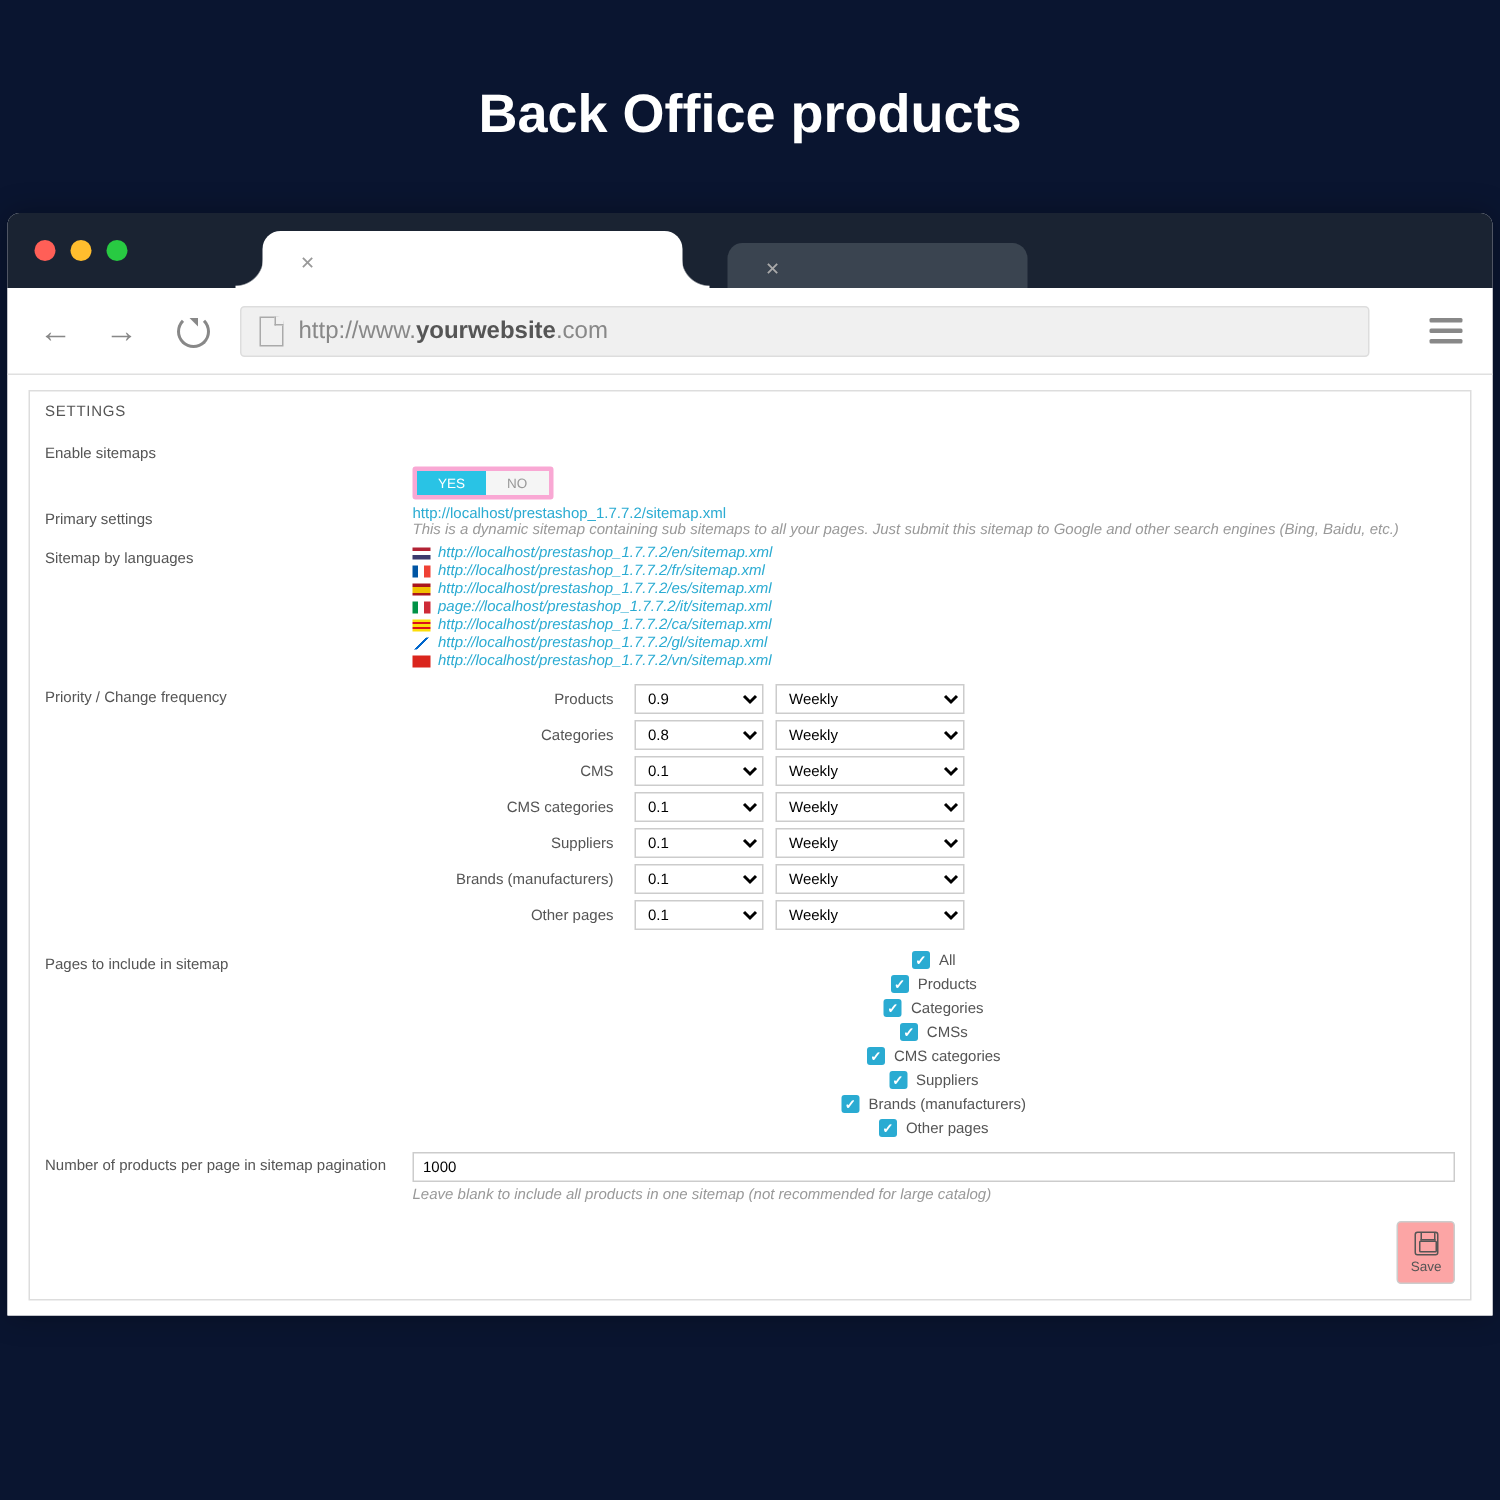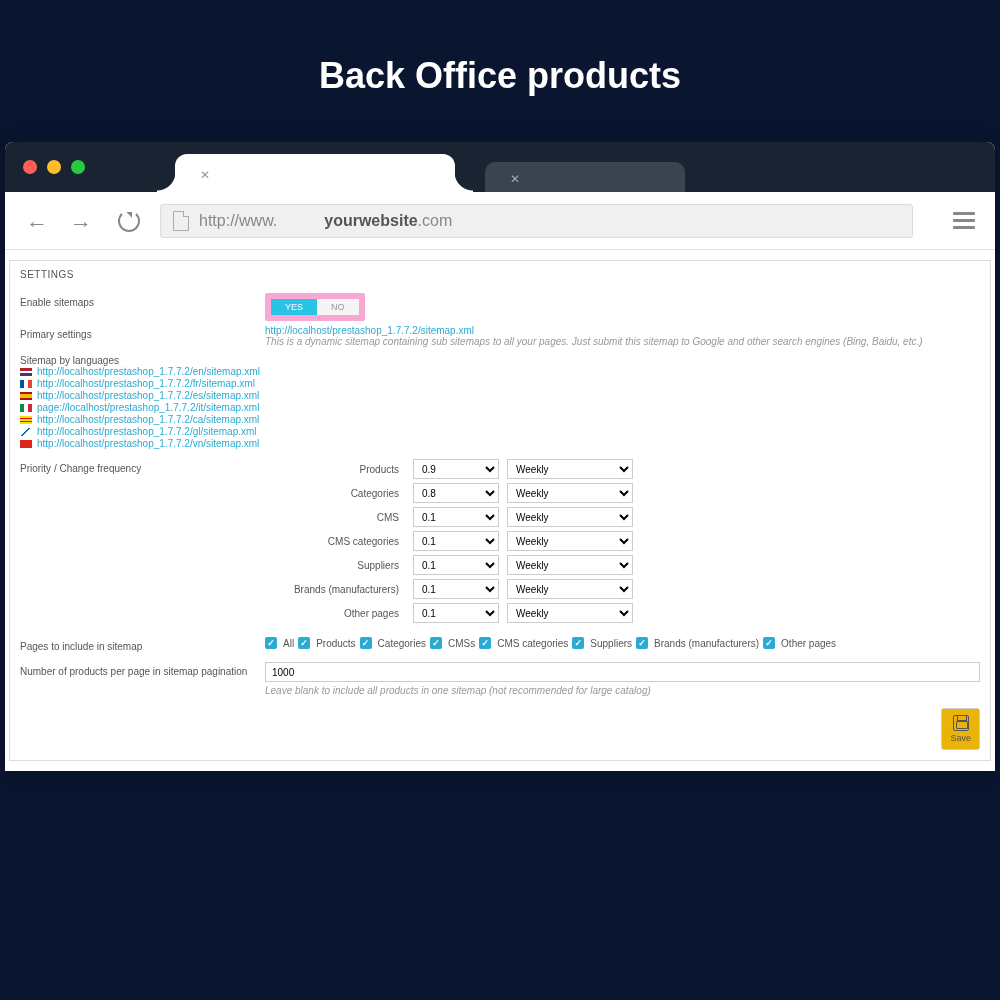--- a/index.html
+++ b/index.html
@@ -17,47 +17,47 @@
 .tab::after { content: ""; position: absolute; right: -18px; bottom: 0; width: 20px; height: 20px; background: radial-gradient(circle at 20px 0, transparent 18px, #fff 19px); }
 .tab-inactive { background: #3a4450; height: 30px; width: 200px; border-radius: 10px 10px 0 0; margin-left: 30px; display: flex; align-items: center; padding-left: 25px; }
 .tab-close { width: 10px; height: 10px; color: #999; font-size: 12px; }
 .url-bar { background: #fff; height: 58px; display: flex; align-items: center; padding: 0 20px; gap: 20px; border-bottom: 1px solid #e0e0e0; }
 .nav-arrow { width: 24px; height: 24px; display: flex; align-items: center; justify-content: center; color: #888; font-size: 22px; cursor: pointer; }
 .reload-icon { width: 22px; height: 22px; border: 2px solid #888; border-radius: 50%; border-top-color: transparent; position: relative; margin-left: 5px; cursor: pointer; }
 .reload-icon::after { content: ""; position: absolute; top: -4px; right: 2px; border: 4px solid transparent; border-bottom-color: #888; transform: rotate(45deg); }
 .url-input { flex: 1; height: 34px; background: #f0f0f0; border: 1px solid #ddd; border-radius: 3px; display: flex; align-items: center; padding: 0 12px; gap: 10px; color: #888; font-size: 16px; }
 .file-icon { width: 16px; height: 20px; border: 1px solid #aaa; border-radius: 0 4px 0 0; position: relative; }
 .file-icon::after { content: ""; position: absolute; top: -1px; right: -1px; width: 5px; height: 5px; background: #f0f0f0; border-left: 1px solid #aaa; border-bottom: 1px solid #aaa; }
-.url-text strong { color: #555; font-weight: bold; margin-left: 47px; }
+.url-text strong { color: #555; font-weight: bold; }
 .hamburger { margin-left: 20px; display: flex; flex-direction: column; gap: 4px; cursor: pointer; }
 .hamburger span { width: 22px; height: 3px; background: #888; border-radius: 1px; }
-.content { background: #fff; padding: 10px 4px; }
+.content { background: #fff; padding: 10px 14px; }
 .panel { border: 1px solid #ddd; }
 .panel-header { padding: 8px 10px; font-size: 10px; color: #555; letter-spacing: 0.5px; }
 .panel-body { padding: 5px 10px 10px; }
 .form-row { display: flex; margin-bottom: 4px; font-size: 10px; align-items: flex-start; }
 .form-label { width: 245px; text-align: left; padding-right: 10px; color: #555; padding-top: 4px; }
 .form-value { flex: 1; }
-.toggle { display: inline-flex; border: 6px solid #f9a8d4; border-radius: 2px; overflow: hidden; }
+.toggle { display: inline-flex; border: 3px solid #f9a8d4; border-radius: 2px; overflow: hidden; margin-top: 18px; }
 .toggle span { padding: 3px 14px; font-size: 9px; background: #f5f5f5; color: #999; }
 .toggle span.active { background: #29c3e5; color: #fff; }
 .link-blue { color: #2aabd2; font-size: 10px; }
 .helper-text { color: #999; font-size: 10px; font-style: italic; }
-.lang-list { display: flex; flex-direction: column; gap: 1px; }
+.lang-list { display: flex; flex-direction: column; gap: 1px; font-style: italic; }
 .lang-row { display: flex; align-items: center; gap: 5px; font-size: 10px; }
 .flag { width: 12px; height: 8px; display: inline-block; }
 .freq-row { display: flex; align-items: center; gap: 8px; margin-bottom: 4px; }
 .freq-label { width: 390px; text-align: right; font-size: 10px; color: #555; padding-right: 6px; }
 .freq-select { width: 86px; height: 20px; border: 1px solid #ccc; font-size: 10px; padding: 0 4px; background: #fff; }
-.chk-list { display: flex; flex-direction: row; gap: 4px; align-items: center; }
+.chk-list { display: flex; flex-direction: column; gap: 4px; align-items: center; }
 .chk-row { display: flex; align-items: center; gap: 6px; font-size: 10px; color: #555; }
 .chk { width: 12px; height: 12px; background: #2aabd2; border-radius: 2px; display: flex; align-items: center; justify-content: center; }
 .chk::after { content: "✓"; color: #fff; font-size: 9px; font-weight: bold; }
 .text-input { width: 100%; height: 20px; border: 1px solid #ccc; font-size: 10px; padding: 0 6px; }
-.save-btn { float: right; margin-top: 8px; border: 1px solid #ccc; background: #eab308; padding: 6px 8px; text-align: center; font-size: 9px; color: #555; border-radius: 3px; cursor: pointer; display: flex; flex-direction: column; align-items: center; gap: 2px; }
+.save-btn { float: right; margin-top: 8px; border: 1px solid #ccc; background: #fca5a5; padding: 6px 8px; text-align: center; font-size: 9px; color: #555; border-radius: 3px; cursor: pointer; display: flex; flex-direction: column; align-items: center; gap: 2px; }
 .save-btn .disk { width: 16px; height: 16px; border: 1.5px solid #555; border-radius: 2px; position: relative; }
 .save-btn .disk::before { content: ""; position: absolute; top: 0; left: 3px; width: 8px; height: 4px; border: 1.5px solid #555; border-top: none; }
 .save-btn .disk::after { content: ""; position: absolute; bottom: 1px; left: 2px; width: 10px; height: 6px; border: 1.5px solid #555; border-radius: 1px; }
 .clearfix::after { content: ""; display: table; clear: both; }
 </style>
 </head>
 <body>
 
 <div class="hero-title">Back Office products</div>
 
@@ -107,21 +107,21 @@
         </div>
 
         <div class="form-row">
           <div class="form-label">Primary settings</div>
           <div class="form-value">
             <a class="link-blue">http://localhost/prestashop_1.7.7.2/sitemap.xml</a>
             <div class="helper-text">This is a dynamic sitemap containing sub sitemaps to all your pages. Just submit this sitemap to Google and other search engines (Bing, Baidu, etc.)</div>
           </div>
         </div>
 
-        <div class="form-row" style="margin-top:0;flex-direction:column;">
+        <div class="form-row" style="margin-top:0;">
           <div class="form-label">Sitemap by languages</div>
           <div class="form-value">
             <div class="lang-list" id="lang-list">
                 <div class="lang-row">
                   <span class="flag" style="background: linear-gradient(rgb(178, 34, 52) 33%, rgb(255, 255, 255) 33%, rgb(255, 255, 255) 66%, rgb(60, 59, 110) 66%);"></span>
                   <a class="link-blue">http://localhost/prestashop_1.7.7.2/en/sitemap.xml</a>
                 </div>
                 <div class="lang-row">
                   <span class="flag" style="background: linear-gradient(90deg, rgb(0, 85, 164) 33%, rgb(255, 255, 255) 33%, rgb(255, 255, 255) 66%, rgb(239, 65, 53) 66%);"></span>
                   <a class="link-blue">http://localhost/prestashop_1.7.7.2/fr/sitemap.xml</a>

